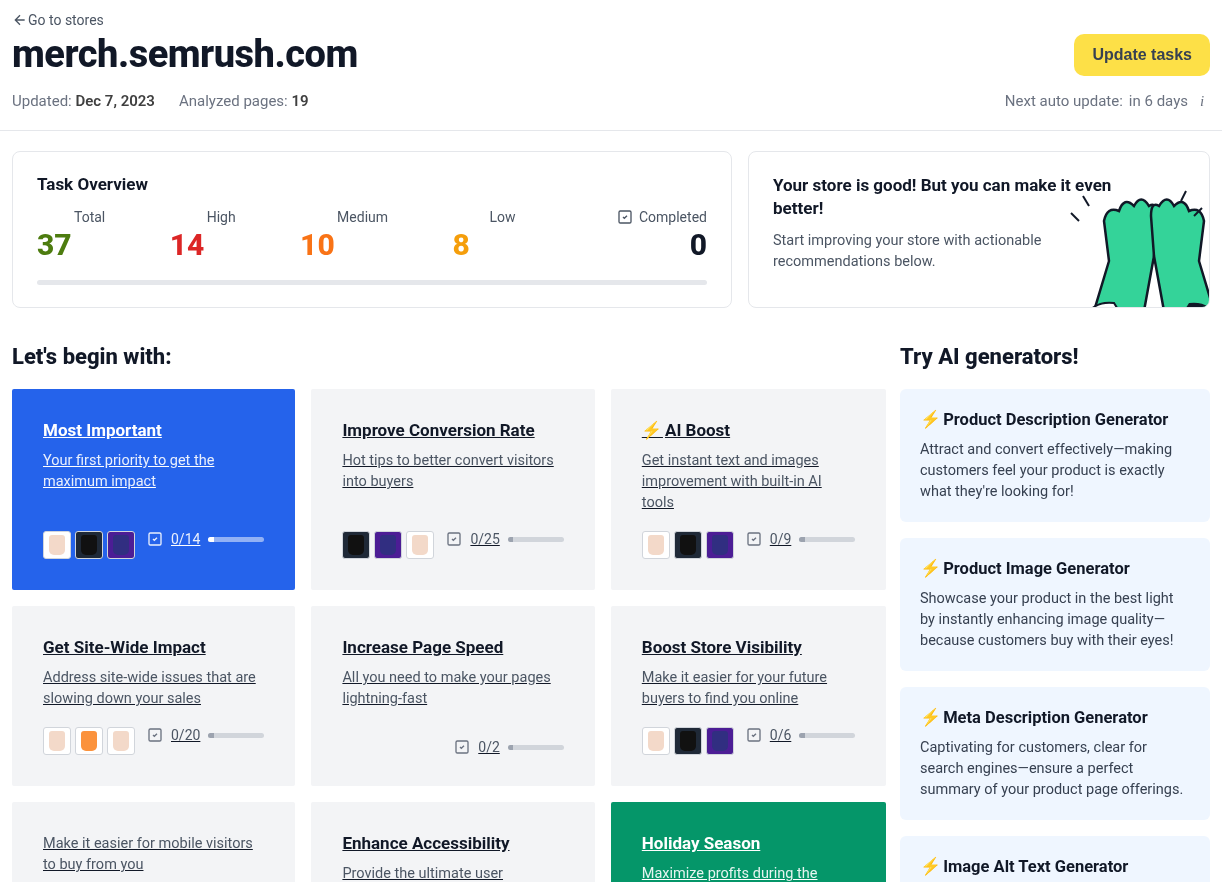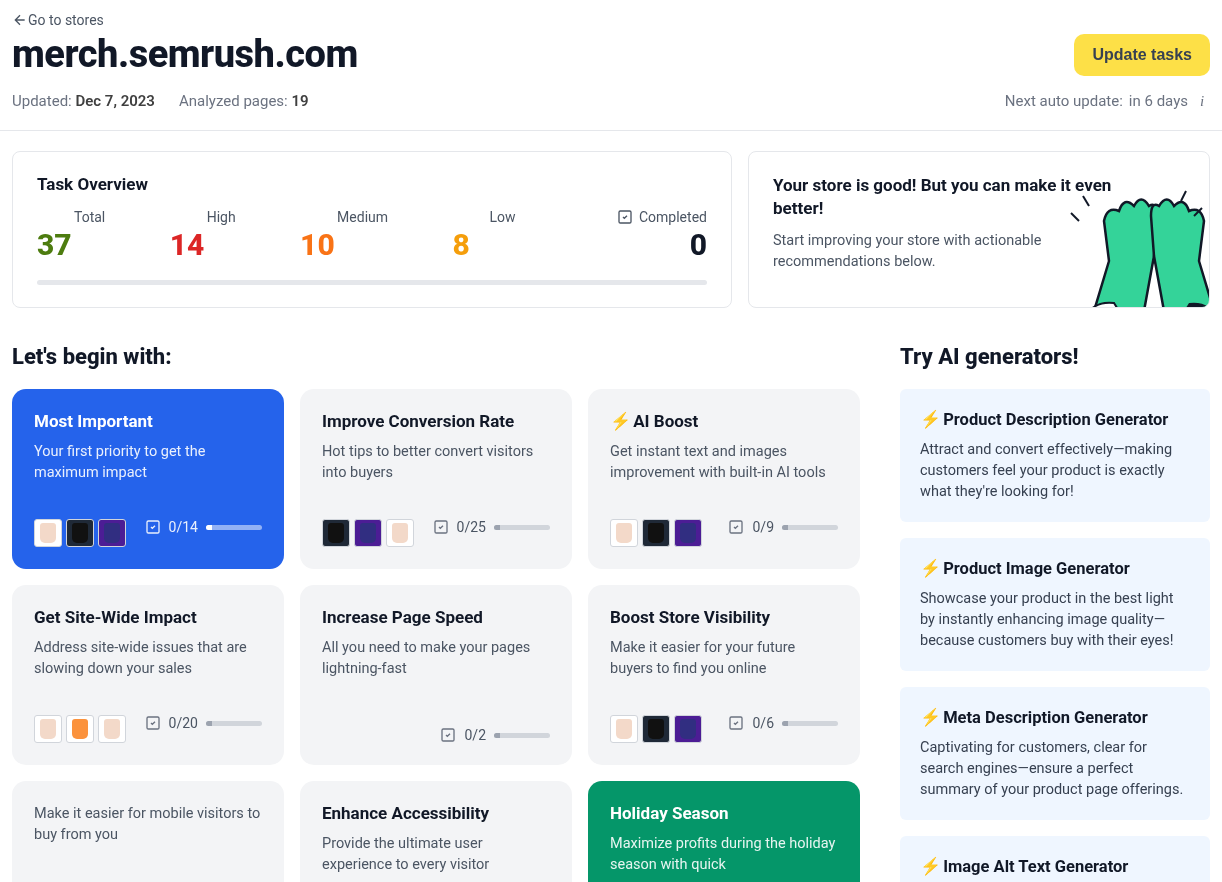--- a/index.html
+++ b/index.html
@@ -146,26 +146,27 @@
   font-weight: 800;
   margin-bottom: 20px;
 }
 .card-grid {
   display: grid;
   grid-template-columns: repeat(3, 1fr);
   gap: 16px;
 }
 .card {
   background: #f3f4f6;
-  border-radius: 14px;
-  padding: 22px;
+  border-radius: 2px;
+  padding: 31px;
   display: flex;
   flex-direction: column;
   min-height: 180px;
   cursor: pointer;
+  text-decoration: underline;
 }
 .card.active {
   background: #2563eb;
   color: #fff;
 }
 .card.green {
   background: #059669;
   color: #fff;
 }
 .card-title {

